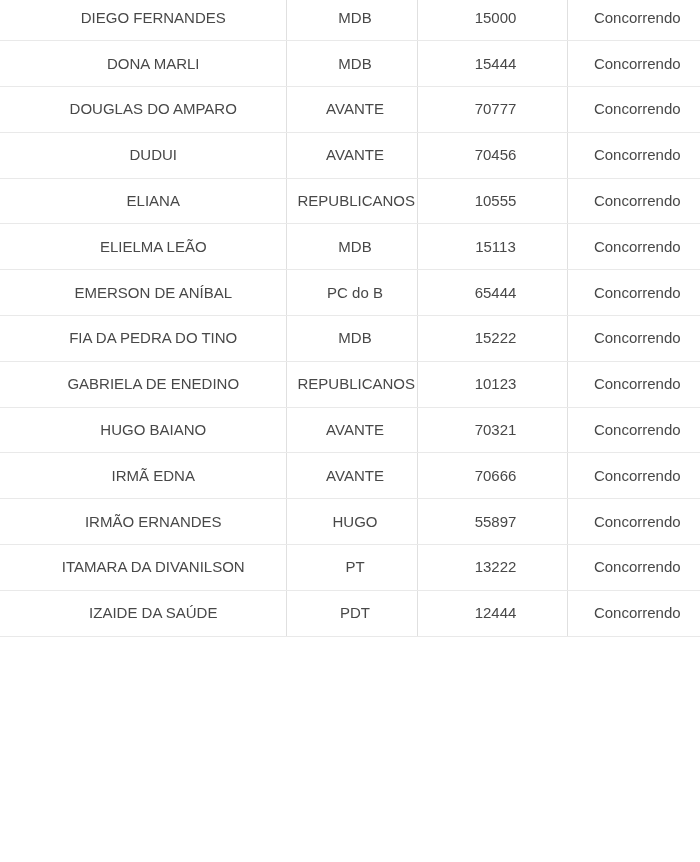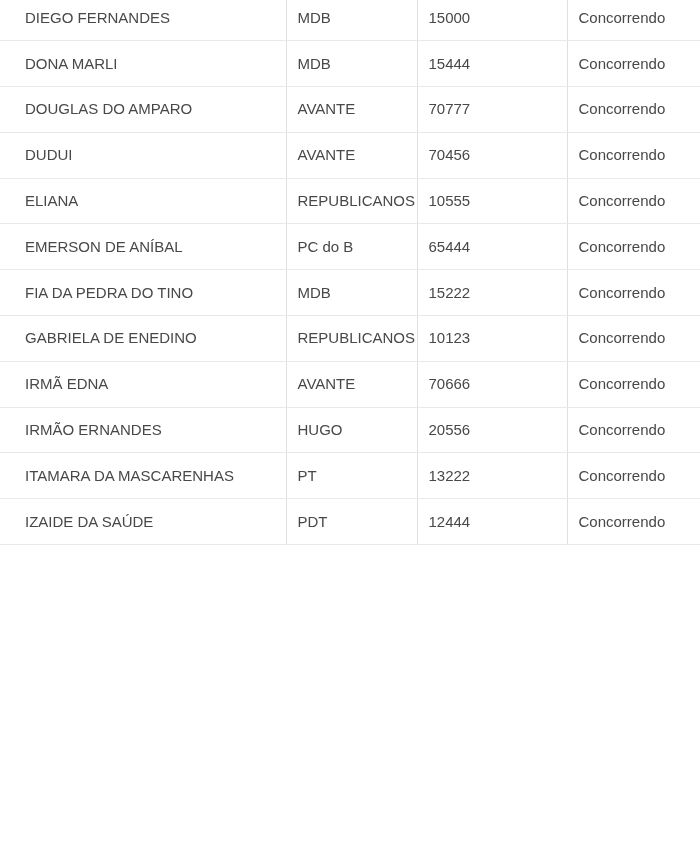--- a/index.html
+++ b/index.html
@@ -13,20 +13,21 @@
     margin: 0;
     padding: 0;
     background: var(--bg);
   }
   .viewport {
     width: 700px;
     height: 862px;
     overflow: hidden;
     background: var(--bg);
     font-family: "Liberation Sans", "DejaVu Sans", sans-serif;
+    text-align: center;
   }
   table.candidates {
     border-collapse: collapse;
     table-layout: fixed;
     width: 700px;
     margin-top: -5px;
   }
   table.candidates tr {
     height: 45.8px;
   }
@@ -85,51 +86,63 @@
           <td class="cell cell-number">70456</td>
           <td class="cell cell-status">Concorrendo</td>
         </tr>
         <tr>
           <td class="cell cell-name">ELIANA</td>
           <td class="cell cell-party">REPUBLICANOS</td>
           <td class="cell cell-number">10555</td>
           <td class="cell cell-status">Concorrendo</td>
         </tr>
         <tr>
+          <td class="cell cell-name">ELIELMA LEÃO</td>
+          <td class="cell cell-party">MDB</td>
+          <td class="cell cell-number">15113</td>
+          <td class="cell cell-status">Concorrendo</td>
+        </tr>
+        <tr>
           <td class="cell cell-name">EMERSON DE ANÍBAL</td>
           <td class="cell cell-party">PC do B</td>
           <td class="cell cell-number">65444</td>
           <td class="cell cell-status">Concorrendo</td>
         </tr>
         <tr>
           <td class="cell cell-name">FIA DA PEDRA DO TINO</td>
           <td class="cell cell-party">MDB</td>
           <td class="cell cell-number">15222</td>
           <td class="cell cell-status">Concorrendo</td>
         </tr>
         <tr>
           <td class="cell cell-name">GABRIELA DE ENEDINO</td>
           <td class="cell cell-party">REPUBLICANOS</td>
           <td class="cell cell-number">10123</td>
           <td class="cell cell-status">Concorrendo</td>
         </tr>
         <tr>
+          <td class="cell cell-name">HUGO BAIANO</td>
+          <td class="cell cell-party">AVANTE</td>
+          <td class="cell cell-number">70321</td>
+          <td class="cell cell-status">Concorrendo</td>
+        </tr>
+        <tr>
           <td class="cell cell-name">IRMÃ EDNA</td>
           <td class="cell cell-party">AVANTE</td>
           <td class="cell cell-number">70666</td>
           <td class="cell cell-status">Concorrendo</td>
         </tr>
         <tr>
           <td class="cell cell-name">IRMÃO ERNANDES</td>
           <td class="cell cell-party">HUGO</td>
-          <td class="cell cell-number">20556</td>
+          <td class="cell cell-number">55897</td>
           <td class="cell cell-status">Concorrendo</td>
         </tr>
         <tr>
-          <td class="cell cell-name">ITAMARA DA MASCARENHAS</td>
+          <td class="cell cell-name">ITAMARA DA DIVANILSON</td>
           <td class="cell cell-party">PT</td>
           <td class="cell cell-number">13222</td>
           <td class="cell cell-status">Concorrendo</td>
         </tr>
         <tr>
           <td class="cell cell-name">IZAIDE DA SAÚDE</td>
           <td class="cell cell-party">PDT</td>
           <td class="cell cell-number">12444</td>
           <td class="cell cell-status">Concorrendo</td>
         </tr>

